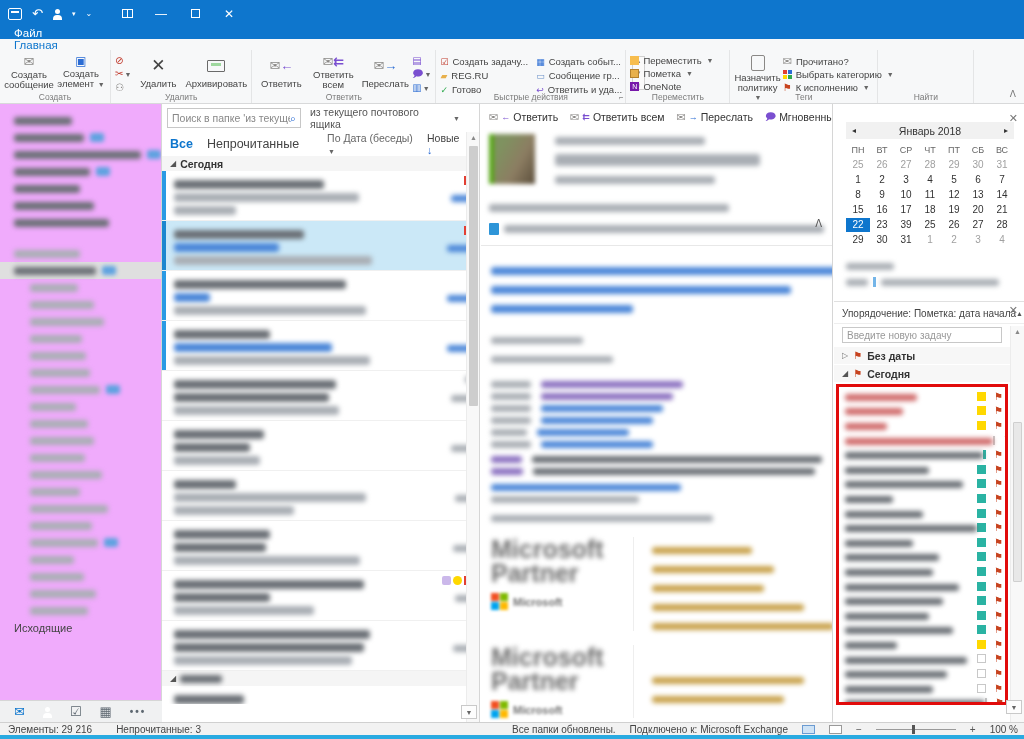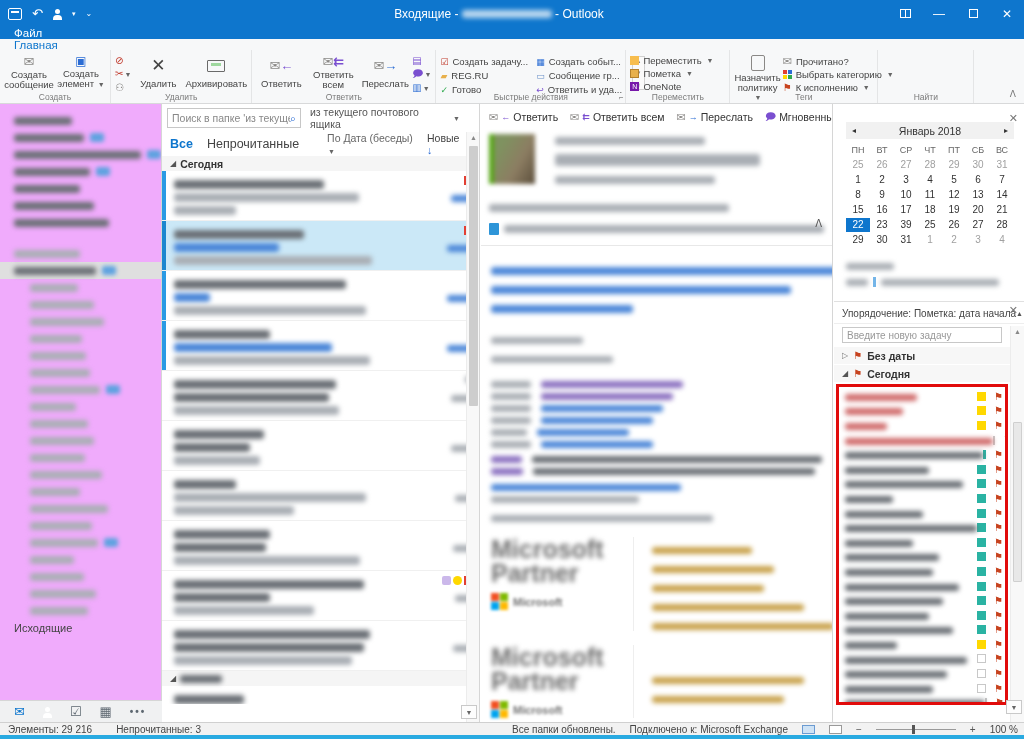--- a/index.html
+++ b/index.html
@@ -157,25 +157,20 @@
 <div id="app" class="noselect">
 
   <div id="titlebar" class="abs">
     <div class="qat">
       <span class="appico"></span>
       <span class="g">↶</span>
       <span class="person"></span>
       <span style="font-size:7px;">▾</span>
       <span style="font-size:8px;">⌄</span>
     </div>
-    <div id="title">
-      <span>Входящие -</span>
-      <span class="bar b-gy" style="width:90px;background:#bcd8ef;"></span>
-      <span>- Outlook</span>
-    </div>
     <div class="winbtns">
       <div class="winbtn">
           <span class="gridico"></span>
         </div>
       <div class="winbtn">—</div>
       <div class="winbtn">
           <span class="maxico"></span>
         </div>
       <div class="winbtn">✕</div>
     </div>

